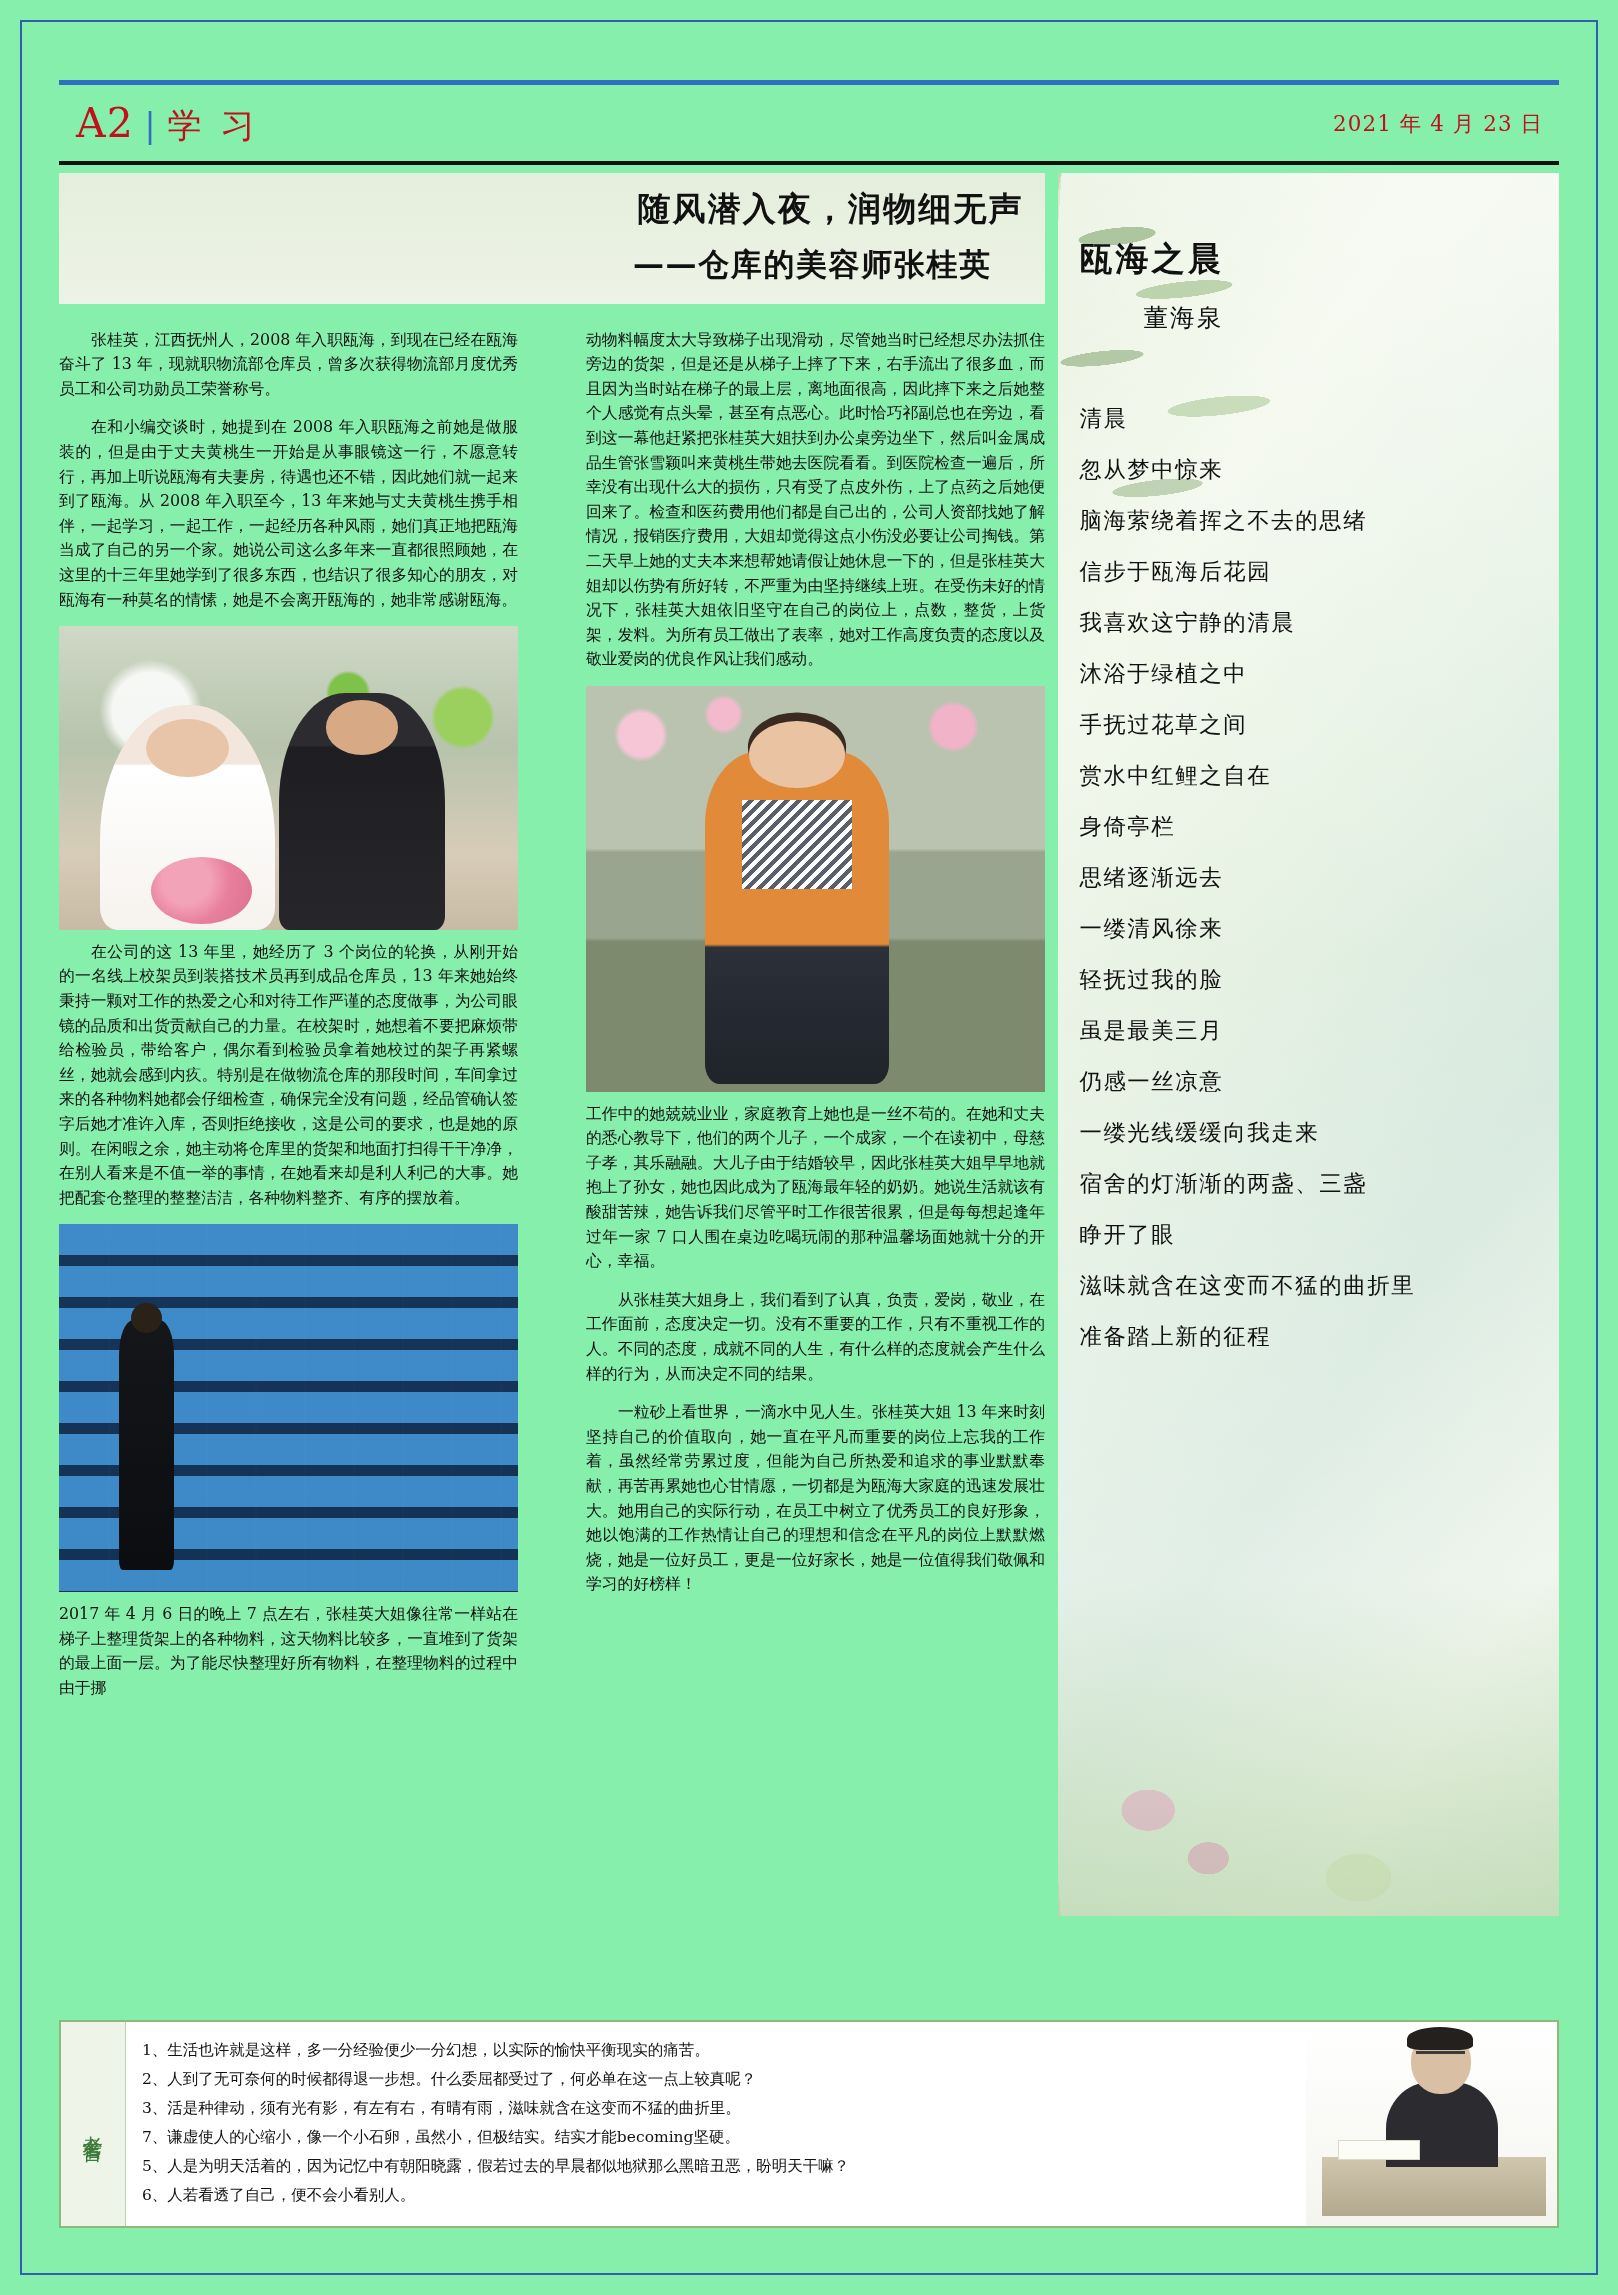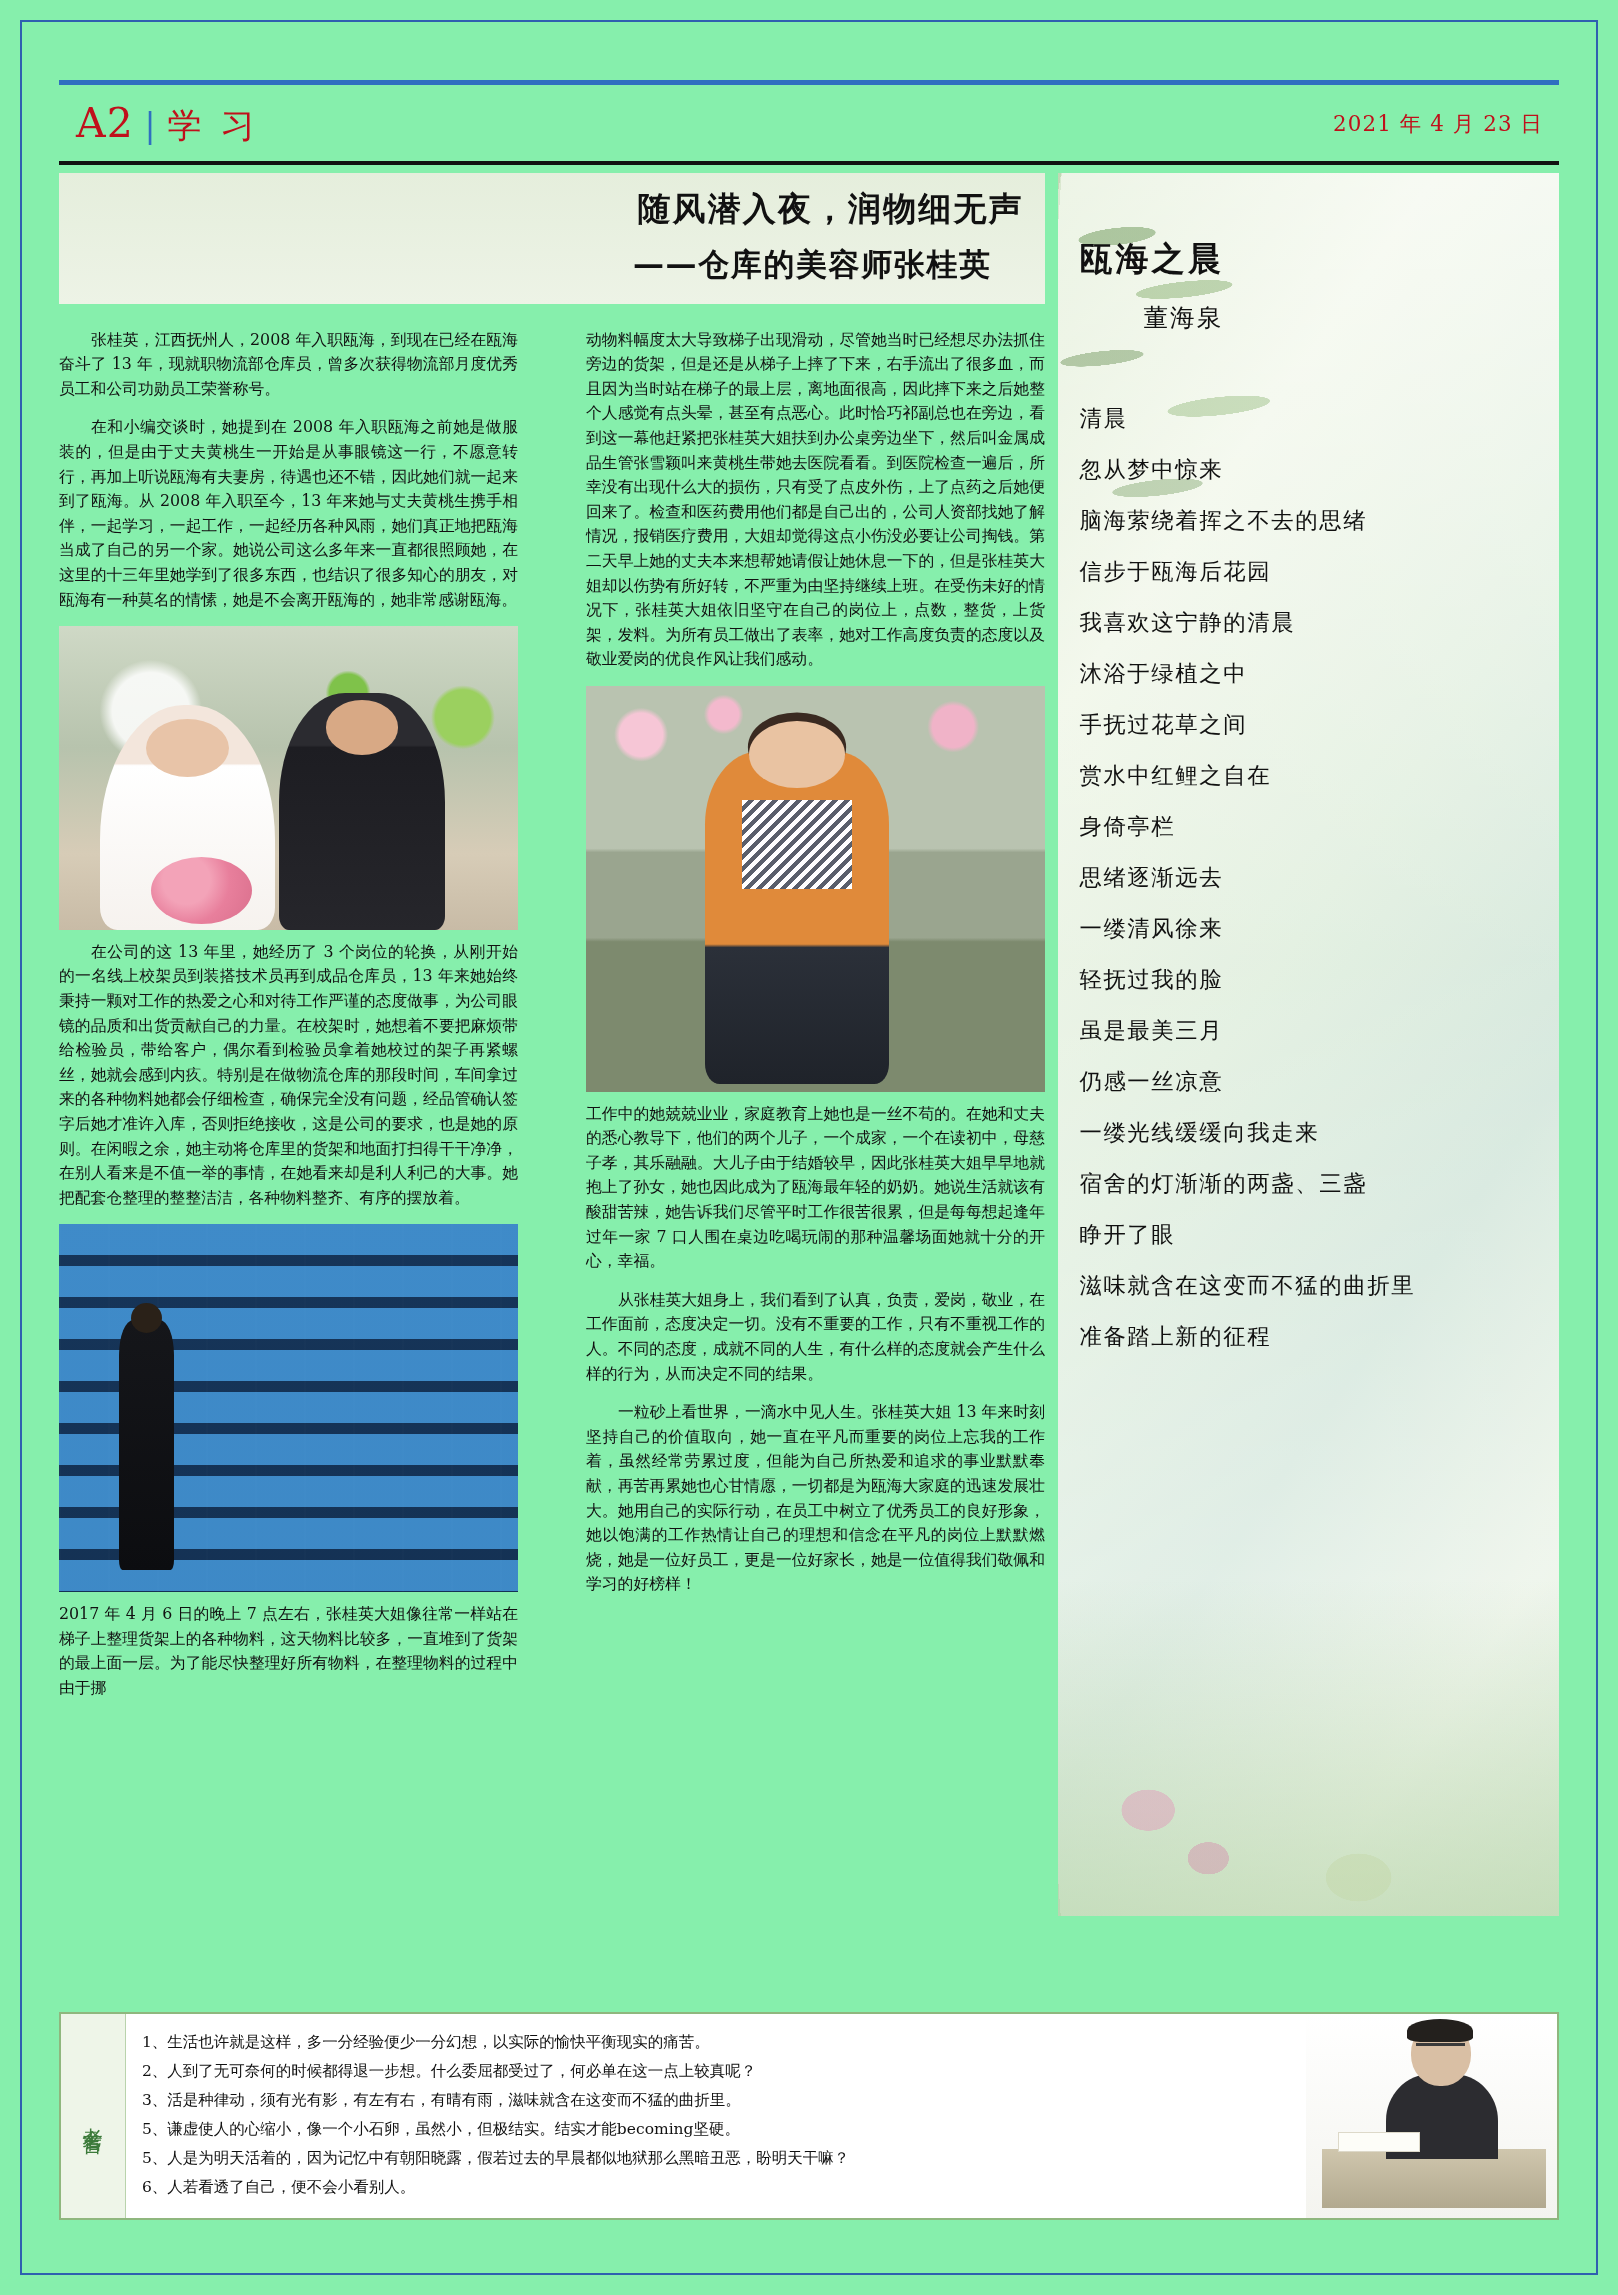--- a/index.html
+++ b/index.html
@@ -262,21 +262,21 @@
     margin-top:59px;
   }
   .poem-line{
     font-size:22.4px; color:#111; letter-spacing:1.6px;
     line-height:51px;
     white-space:nowrap;
   }
   
   .quote-box{
     position:absolute;
-    left:0; right:0; bottom:16px;
+    left:0; right:0; bottom:8px;
     height:208px;
     border:2.1px solid #8fb77e;
     box-sizing:border-box;
     background:#ffffff;
     display:flex;
   }
   .quote-label{
     width:64px;
     display:flex; align-items:center; justify-content:center;
     background:#eef5e8;
@@ -430,21 +430,21 @@
       </div>
 
       <div class="quote-box">
         <div class="quote-label">
           <span>老舍名言</span>
         </div>
         <div class="quote-list">
           <div class="quote-item">1、生活也许就是这样，多一分经验便少一分幻想，以实际的愉快平衡现实的痛苦。</div>
           <div class="quote-item">2、人到了无可奈何的时候都得退一步想。什么委屈都受过了，何必单在这一点上较真呢？</div>
           <div class="quote-item">3、活是种律动，须有光有影，有左有右，有晴有雨，滋味就含在这变而不猛的曲折里。</div>
-          <div class="quote-item">5、谦虚使人的心缩小，像一个小石卵，虽然小，但极结实。结实才能becoming坚硬。</div>
+          <div class="quote-item">7、谦虚使人的心缩小，像一个小石卵，虽然小，但极结实。结实才能becoming坚硬。</div>
           <div class="quote-item">5、人是为明天活着的，因为记忆中有朝阳晓露，假若过去的早晨都似地狱那么黑暗丑恶，盼明天干嘛？</div>
           <div class="quote-item">6、人若看透了自己，便不会小看别人。</div>
         </div>
         <div class="quote-portrait">
           <div class="qp-desk"></div>
           <div class="qp-body"></div>
           <div class="qp-head"></div>
           <div class="qp-hair"></div>
           <div class="qp-glasses"></div>
           <div class="qp-paper"></div>

